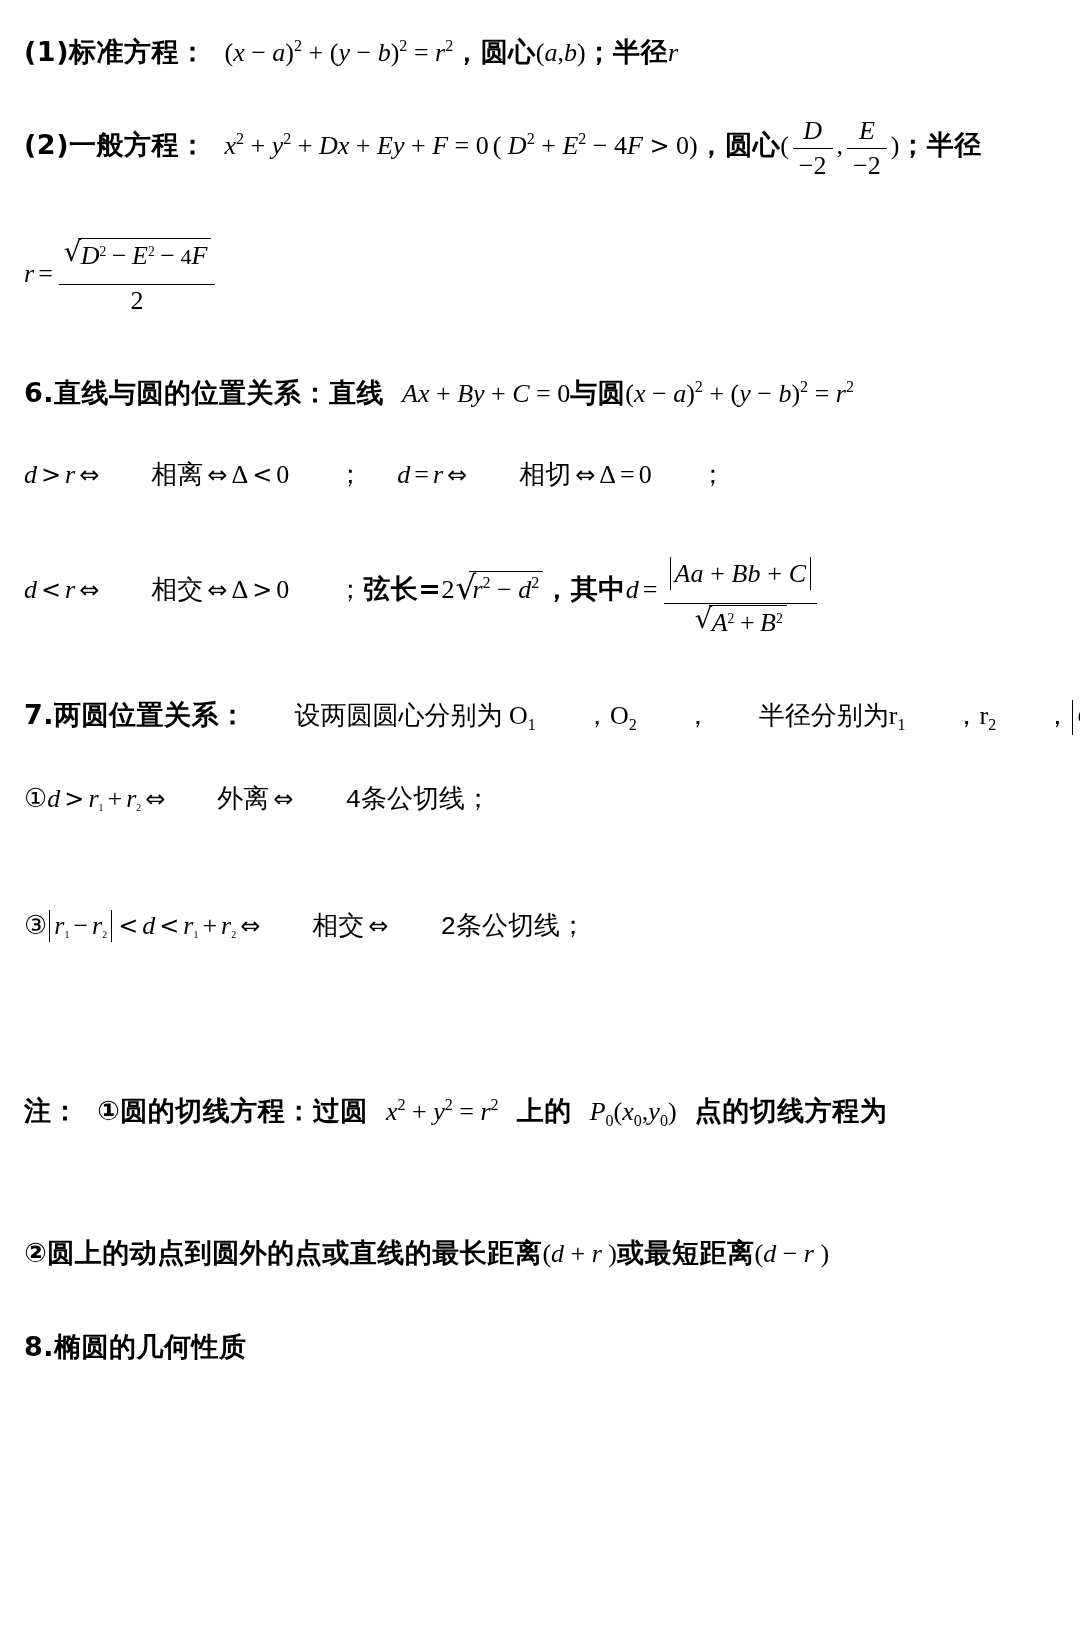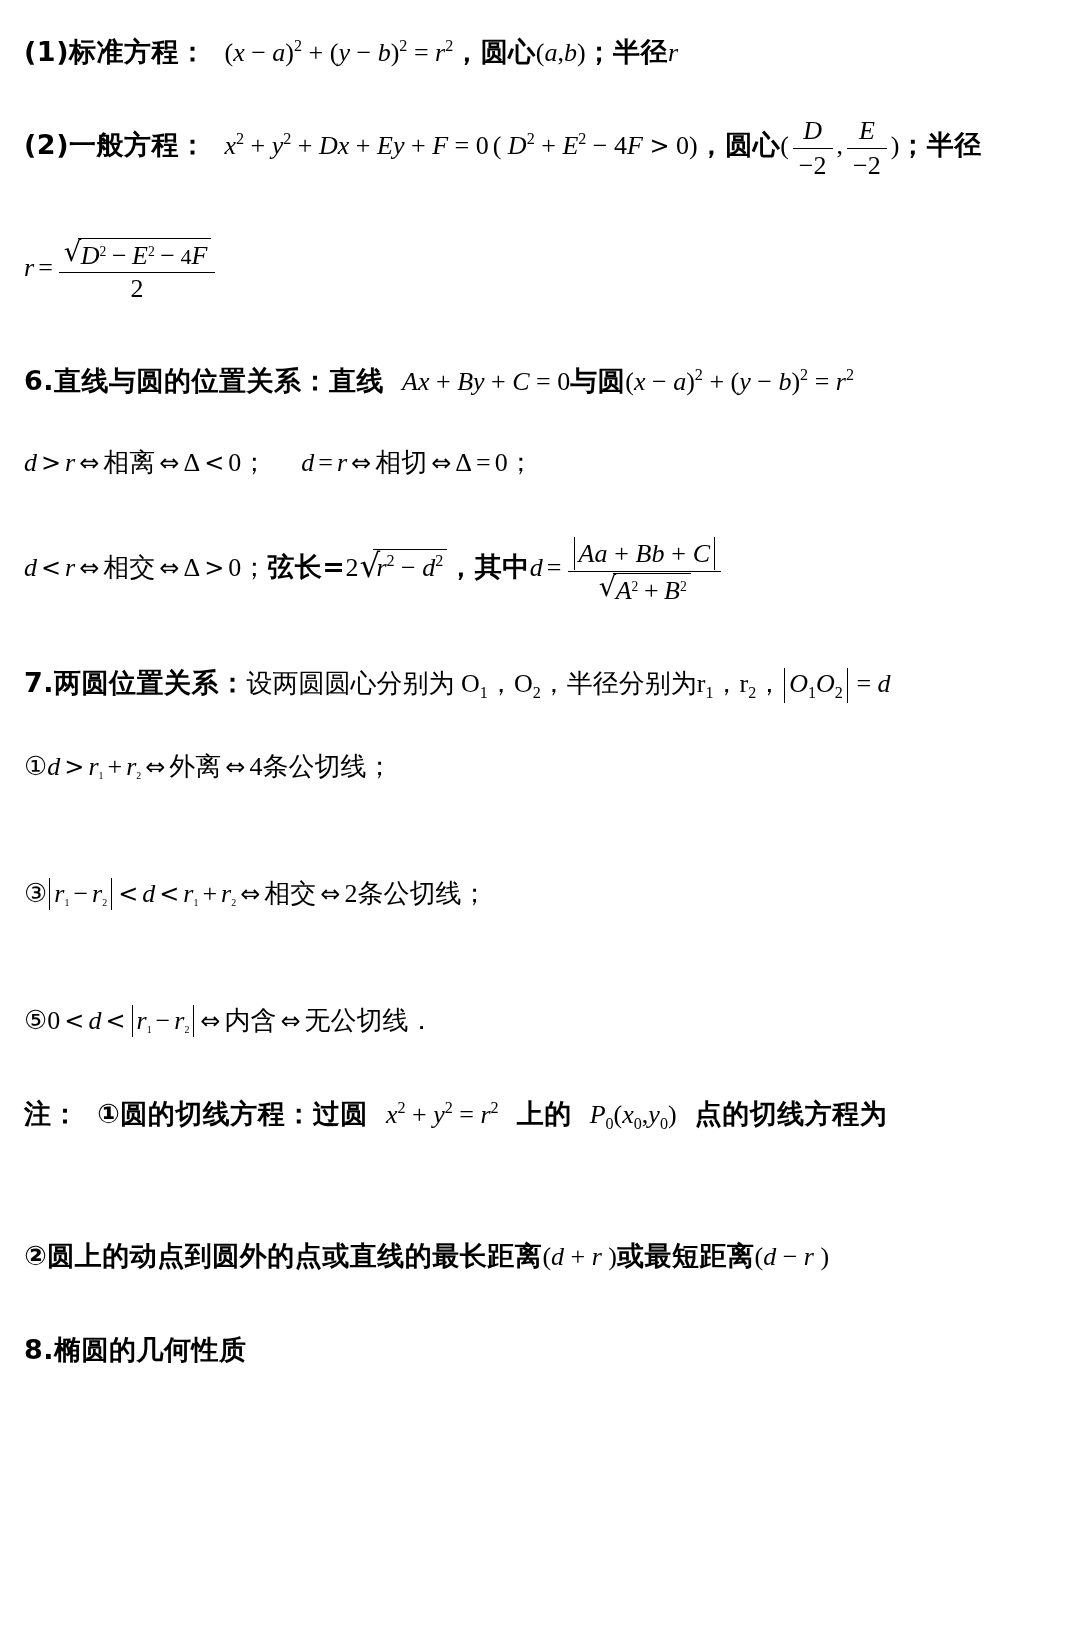--- a/index.html
+++ b/index.html
@@ -26,23 +26,24 @@
     box-sizing: border-box;
     white-space: nowrap;
   }
   .cn {
     font-family: "DejaVu Sans", "Liberation Sans", sans-serif;
     font-size: 27px;
     font-weight: 700;
     letter-spacing: 0.5px;
   }
   .cn-reg {
-    font-family: Liberation Serif, serif;
+    font-family: Liberation Mono, monospace;
     font-size: 26px;
     font-weight: 400;
+    margin-left: 48px;
   }
   .mi {
     font-family: "Liberation Serif", serif;
     font-style: italic;
     font-size: 26px;
   }
   .mr {
     font-family: "Liberation Serif", serif;
     font-style: normal;
     font-size: 26px;
@@ -69,21 +70,21 @@
     text-align: center;
     font-size: 22px;
     line-height: 1.15;
     margin: 0 2px;
     position: relative;
     top: -1px;
   }
   .frac .num {
     display: block;
     border-bottom: 1.4px solid #000;
-    padding: 0 4px 1px 4px;
+    padding: 0 4px 13px 4px;
     text-decoration: underline;
   }
   .frac .den {
     display: block;
     padding: 1px 4px 0 4px;
   }
   
   .rad {
     display: inline-block;
     position: relative;
@@ -107,20 +108,21 @@
   .abs {
     display: inline-block;
     border-left: 1.5px solid #000;
     border-right: 1.5px solid #000;
     padding: 1px 4px;
     margin: 0 2px;
     line-height: 1.15;
   }
   .tall {
     font-size: 27px;
+    margin-top: 8px;
   }
   .row-gap-s { height: 34px; }
   .row-gap-m { height: 46px; }
   .row-gap-l { height: 58px; }
   .inline-frac-big {
     display: inline-block;
     vertical-align: middle;
     text-align: center;
     font-size: 24px;
     margin: 0 4px;
@@ -198,23 +200,20 @@
   <div class="row-gap-m"></div>
 
   <div class="row-gap-m"></div>
   <div class="line">
     <span class="circnum">③</span><span class="abs"><span class="mi">r</span><sub>1</sub> <span class="mr">−</span> <span class="mi">r</span><sub>2</sub></span> <span class="op">&lt;</span> <span class="mi">d</span> <span class="op">&lt;</span> <span class="mi">r</span><sub>1</sub> <span class="mr">+</span> <span class="mi">r</span><sub>2</sub> <span class="op">⇔</span> <span class="cn-reg">相交</span> <span class="op">⇔</span> <span class="cn-reg">2条公切线；</span>
   </div>
 
   <div class="row-gap-m"></div>
 
   <div class="row-gap-m"></div>
-  <div class="line">
-    <span class="circnum">⑤</span><span class="mr">0</span> <span class="op">&lt;</span> <span class="mi">d</span> <span class="op">&lt;</span> <span class="abs"><span class="mi">r</span><sub>1</sub> <span class="mr">−</span> <span class="mi">r</span><sub>2</sub></span> <span class="op">⇔</span> <span class="cn-reg">内含</span> <span class="op">⇔</span> <span class="cn-reg">无公切线．</span>
-  </div>
 
   <div class="row-gap-l"></div>
   <div class="line">
     <span class="cn">注：</span><span class="spacer-w2"></span><span class="cn">①圆的切线方程：过圆</span><span class="spacer-w2"></span><span class="mr"><span class="mi">x</span><sup>2</sup> <span class="mr">+</span> <span class="mi">y</span><sup>2</sup> <span class="mr">=</span> <span class="mi">r</span><sup>2</sup></span><span class="spacer-w2"></span><span class="cn">上的</span><span class="spacer-w2"></span><span class="mr"><span class="mi">P</span><sub>0</sub>(<span class="mi">x</span><sub>0</sub>,<span class="mi">y</span><sub>0</sub>)</span><span class="spacer-w2"></span><span class="cn">点的切线方程为</span>
   </div>
 
   <div class="row-gap-l"></div>
 
   <div class="row-gap-m"></div>
   <div class="line">

